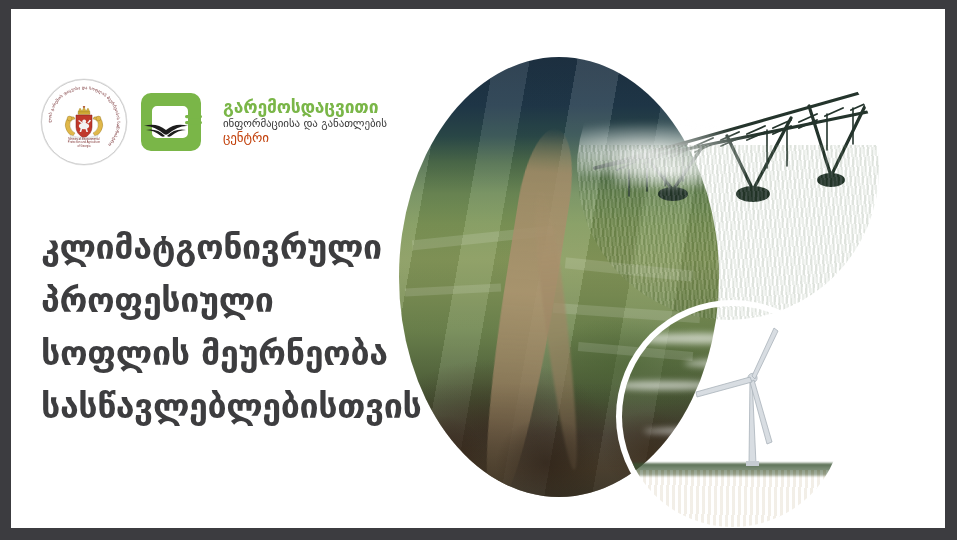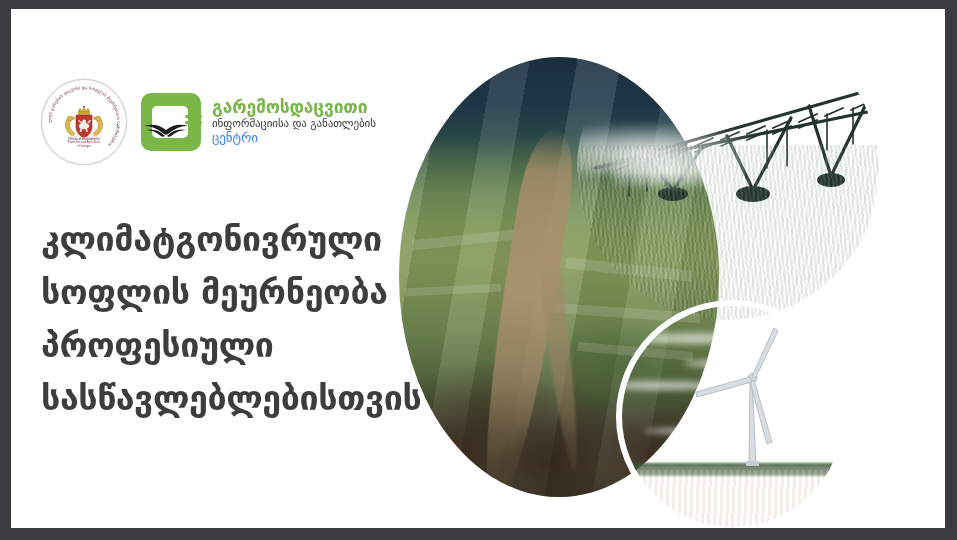--- a/index.html
+++ b/index.html
@@ -74,21 +74,21 @@
     line-height: 3.4px;
     color: #7a2a2a;
     font-family: "Liberation Sans", sans-serif;
     letter-spacing: 0.1px;
   }
 
   
   #eiec-logo {
     display: flex;
     align-items: center;
-    gap: 9px;
+    gap: 20px;
   }
   #logo-mark {
     position: relative;
     width: 62px;
     height: 58px;
     flex: 0 0 auto;
   }
   #logo-wordmark {
     display: flex;
     flex-direction: column;
@@ -105,31 +105,31 @@
   }
   .logo-line-2 {
     font-size: 11px;
     color: #3a3a3a;
     letter-spacing: -0.1px;
     line-height: 13px;
     white-space: nowrap;
   }
   .logo-line-3 {
     font-size: 13px;
-    color: #3b82f6;
+    color: #c2410c;
     letter-spacing: -0.1px;
     line-height: 15px;
     white-space: nowrap;
   }
 
   
   #headline {
     position: absolute;
     left: 30px;
-    top: 204px;
+    top: 212px;
     width: 430px;
   }
   #headline .headline-line {
     font-size: 34px;
     font-weight: bold;
     color: #3d3d3f;
     line-height: 53px;
     letter-spacing: -0.4px;
     white-space: nowrap;
   }
@@ -376,22 +376,22 @@
         <div id="logo-wordmark">
           <div class="logo-line-1">გარემოსდაცვითი</div>
           <div class="logo-line-2">ინფორმაციისა და განათლების</div>
           <div class="logo-line-3">ცენტრი</div>
         </div>
       </div>
     </div>
 
     <div id="headline">
       <div class="headline-line">კლიმატგონივრული</div>
+      <div class="headline-line">პროფესიული</div>
       <div class="headline-line">სოფლის მეურნეობა</div>
-      <div class="headline-line">პროფესიული</div>
       <div class="headline-line">სასწავლებლებისთვის</div>
     </div>
 
     <div id="photo-collage">
 
       <div class="photo-circle" id="circle-aerial">
         <div class="scene scene-aerial">
           <div class="field-strip" style="left:4%;top:40%;width:44%;height:2.2%;transform:rotate(-6deg);"></div>
           <div class="field-strip" style="left:52%;top:47%;width:40%;height:2.6%;transform:rotate(6deg);"></div>
           <div class="field-strip" style="left:48%;top:57%;width:46%;height:2.2%;transform:rotate(4deg);"></div>

